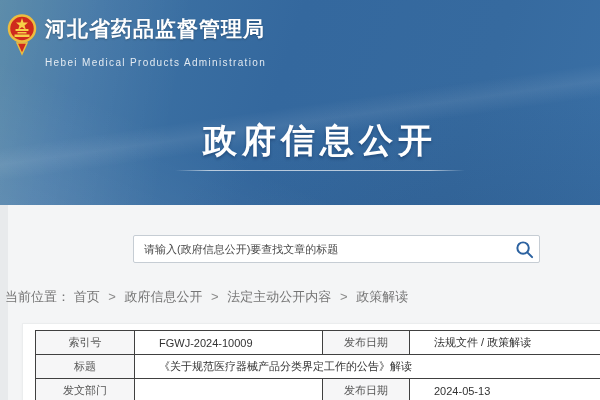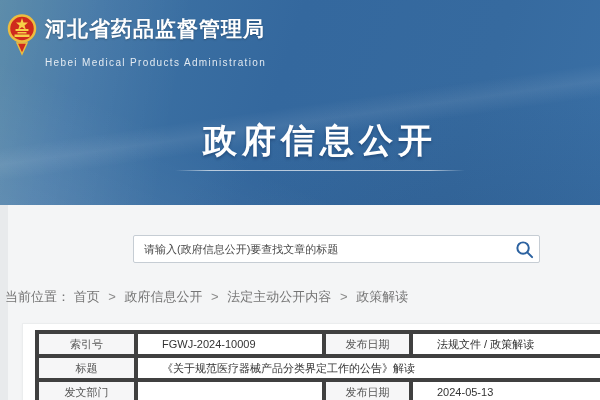--- a/index.html
+++ b/index.html
@@ -75,21 +75,21 @@
   .card{
     position:absolute;left:22px;top:323px;width:600px;height:100px;
     background:#ffffff;border:1px solid #ebedee;box-sizing:border-box;
     box-shadow:0 1px 3px rgba(0,0,0,.03);
   }
   table.doc{
     position:absolute;left:12px;top:6px;width:570px;
     border-collapse:collapse;table-layout:fixed;
   }
   table.doc th,table.doc td{
-    border:4px solid #404040;height:24px;font-size:11px;
+    border:1px solid #404040;height:24px;font-size:11px;
     font-weight:normal;box-sizing:border-box;padding:0;
   }
   table.doc th{background:#f6f6f7;color:#555;text-align:center;}
   table.doc td{color:#333;text-align:left;padding-left:24px;background:#fff;}
 </style>
 </head>
 <body>
 
 <div class="stage">
 

